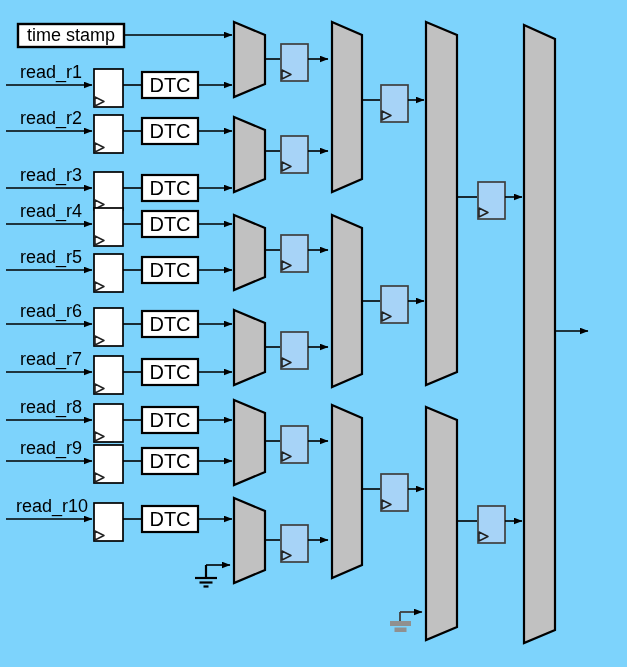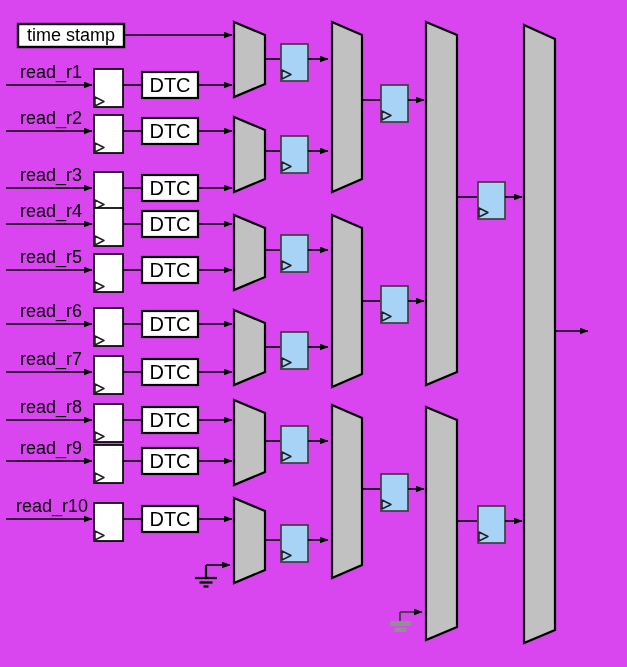--- a/index.html
+++ b/index.html
@@ -1,16 +1,16 @@
 <!DOCTYPE html>
 <html style="--mux-fill: #C1C1C1; --mux-border: #000000; --register-fill: #A7D3F7; --register-border: #3F3F3F; --wire: #000000; --ground-gray: #909090;"><head>
 <meta charset="utf-8">
 <style>
   html,body{margin:0;padding:0;background:#fff;}
-  .canvas{position:relative;width:627px;height:667px;background:#d946ef;overflow:hidden;
+  .canvas{position:relative;width:627px;height:667px;background:#7dd3fc;overflow:hidden;
           font-family:"Liberation Sans",sans-serif;}
   svg{display:block}
   .w{stroke:var(--wire,#000);stroke-width:1.6;fill:none;}
   .mux{fill:var(--mux-fill,#C1C1C1);stroke:var(--mux-border,#000);stroke-width:2.2;stroke-linejoin:miter;}
   .ff{fill:var(--register-fill,#A7D3F7);stroke:var(--register-border,#3F3F3F);stroke-width:1.7;}
   .ffw{fill:#fff;stroke:#000;stroke-width:1.7;}
   .clk{fill:none;stroke:#222;stroke-width:1.5;stroke-linejoin:round;}
   .box{fill:#fff;stroke:#000;stroke-width:2.2;}
   .tsbox{fill:#fff;stroke:#000;stroke-width:2.4;}
   .lbl{font-size:18px;fill:#000;}

